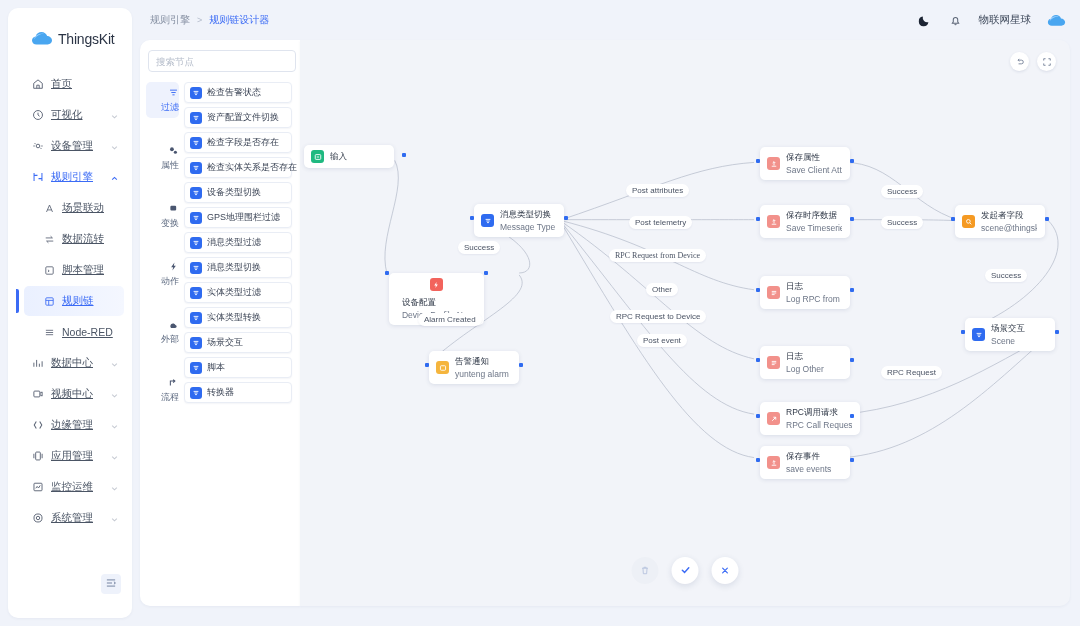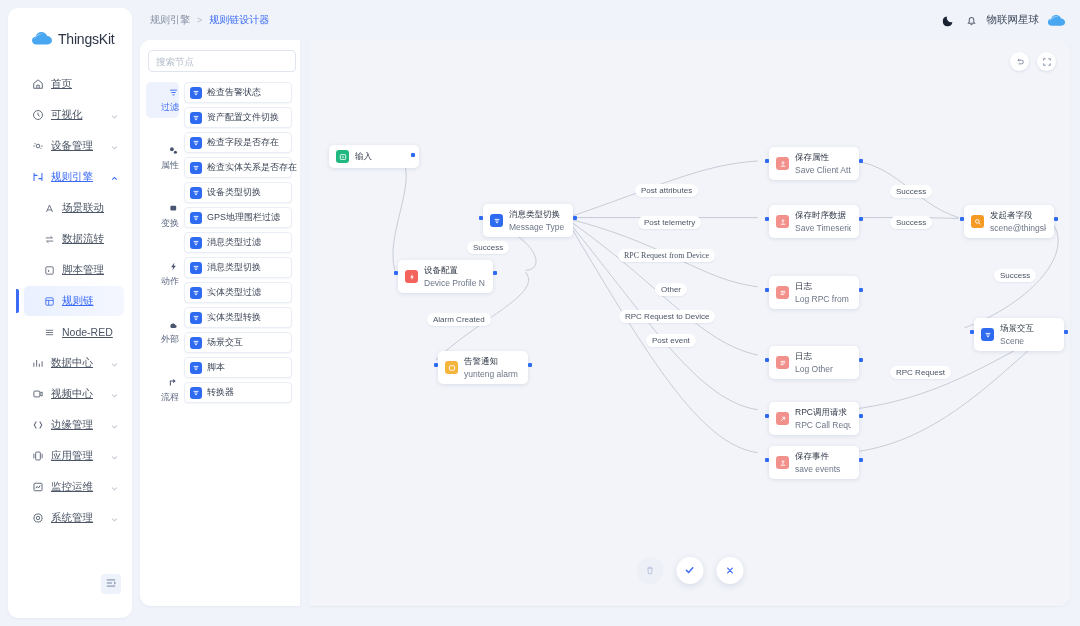--- a/index.html
+++ b/index.html
@@ -56,26 +56,26 @@
   
   .main { flex: 1; display: flex; flex-direction: column; height: 626px; }
   .topbar {
     height: 40px; display: flex; align-items: center;
     padding: 0 14px 0 12px; flex: 0 0 40px;
   }
   .crumbs { display: flex; align-items: center; gap: 7px; font-size: 10px; }
   .crumb-muted { color: #8892a4; cursor: pointer; }
   .crumb-sep { color: #b4bccb; font-size: 9px; }
   .crumb-cur { color: #3b6bf5; cursor: pointer; }
-  .topbar-right { margin-left: auto; display: flex; align-items: center; gap: 8px; }
+  .topbar-right { margin-left: auto; display: flex; align-items: center; gap: 16px; }
   .tb-icon { width: 15px; height: 15px; cursor: pointer; display:flex; align-items:center; justify-content:center;}
   .user-name { font-size: 10.5px; color: #3c4759; }
   .user-av { width: 19px; height: 15px; position: relative; }
 
-  .content { flex: 1; display: flex; padding: 0 10px 20px 2px; gap: 9px; }
+  .content { flex: 1; display: flex; padding: 0 10px 20px 2px; gap: 0; }
 
   
   .palette {
     width: 160px; flex: 0 0 160px; background: #fff;
     border-radius: 10px 0 0 10px; display: flex; flex-direction: column;
     box-shadow: 0 1px 3px rgba(30,50,90,.05);
     overflow: hidden;
   }
   .search-row { display: flex; align-items: center; gap: 5px; padding: 10px 8px 8px 8px; }
   .search-box {
@@ -615,33 +615,33 @@
             <path d="M552 182 C 620 182, 640 182, 666 183"></path>
 
             <path d="M758 183 C 790 215, 740 270, 672 295"></path>
 
             <path d="M552 379 C 640 370, 700 330, 760 298"></path>
             <path d="M552 423 C 640 415, 700 350, 758 300"></path>
           </g>
         </svg>
 
         <div id="nodes-layer">
-            <div class="node" style="left: 20px; top: 105px; width: 90px;">
+            <div class="node" style="left: 4px; top: 105px; width: 90px;">
               <span class="nico" style="background:#1fb980">
                 <svg width="8" height="8" viewBox="0 0 10 10" fill="none" stroke="#fff" stroke-width="1.1">
                   <rect x="1.6" y="2" width="6.8" height="6" rx="1"></rect>
                   <path d="M3.4 5h3"></path>
                 </svg>
               </span>
               <span class="ntxt">
                 <span class="ntitle">输入</span>
               </span>
             </div>
             <div class="port" style="left: 102px; top: 113px;"></div>
-            <div class="node" style="left: 89px; top: 220px; width: 95px;">
+            <div class="node" style="left: 89px; top: 233px; width: 95px; flex-direction: column;">
               <span class="nico" style="background:#f2635c">
                 <svg width="8" height="8" viewBox="0 0 10 10" fill="#fff">
                   <path d="M5.7 1.3 2.8 5.6h2L4.3 8.7 7.3 4.3h-2z"></path>
                 </svg>
               </span>
               <span class="ntxt">
                 <span class="ntitle">设备配置</span>
                 <span class="nsub">Device Profile N...</span>
               </span>
             </div>
@@ -718,21 +718,21 @@
                   <path d="M2.2 3h5.6M2.2 5h5.6M2.2 7h3.6"></path>
                 </svg>
               </span>
               <span class="ntxt">
                 <span class="ntitle">日志</span>
                 <span class="nsub">Log Other</span>
               </span>
             </div>
             <div class="port" style="left: 456px; top: 318px;"></div>
             <div class="port" style="left: 550px; top: 318px;"></div>
-            <div class="node" style="left: 460px; top: 362px; width: 90px;">
+            <div class="node" style="left: 460px; top: 362px; width: 100px;">
               <span class="nico" style="background:#f2918b">
                 <svg width="8" height="8" viewBox="0 0 10 10" fill="none" stroke="#fff" stroke-width="1.2">
                   <path d="M2.8 7.2 7.2 2.8M4.2 2.8h3v3"></path>
                 </svg>
               </span>
               <span class="ntxt">
                 <span class="ntitle">RPC调用请求</span>
                 <span class="nsub">RPC Call Request</span>
               </span>
             </div>

